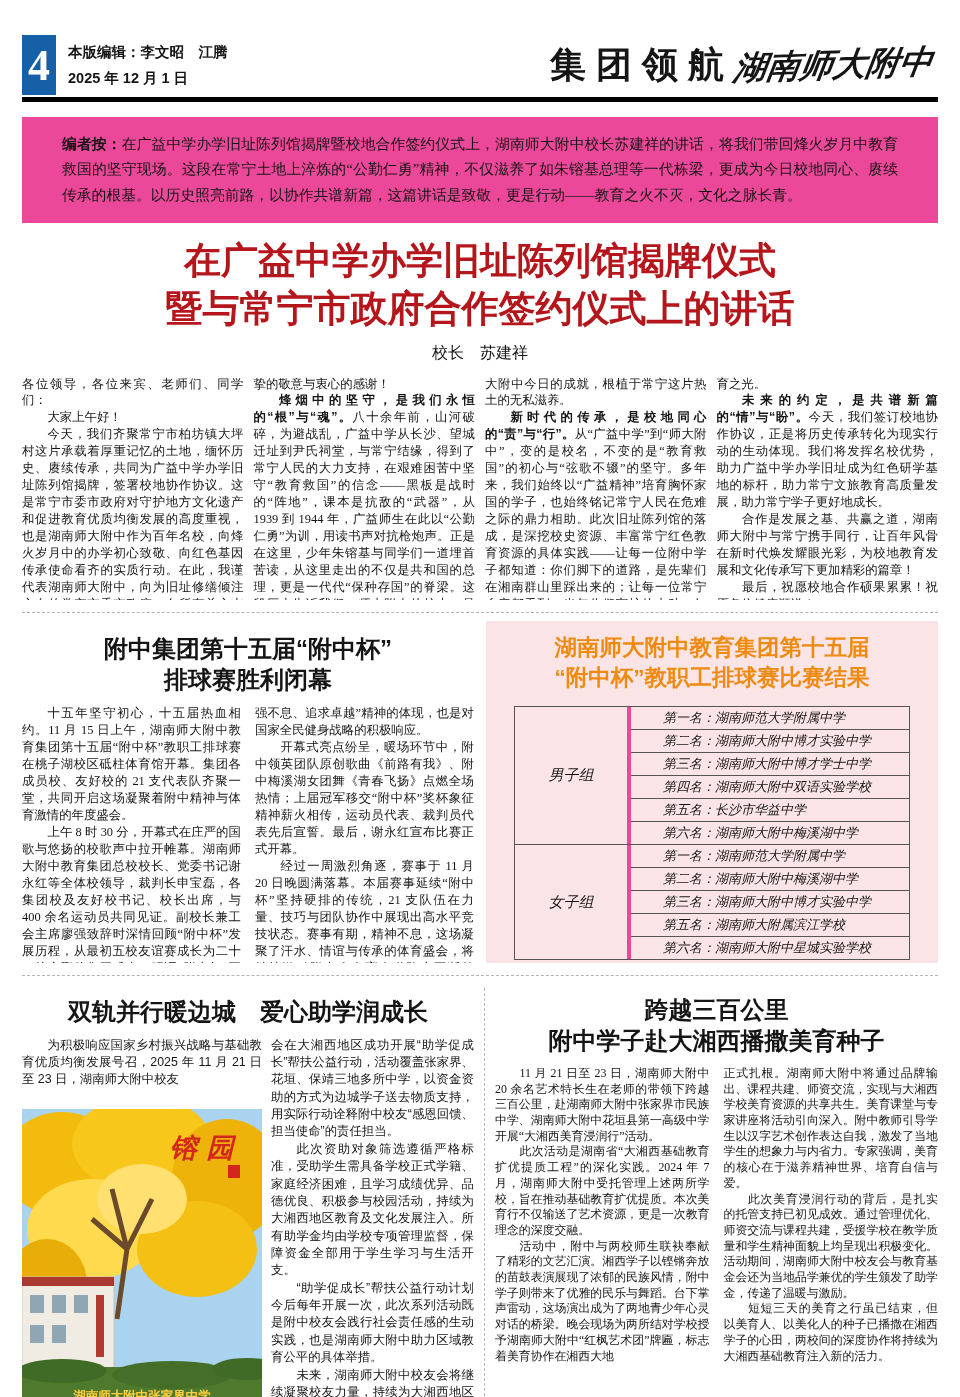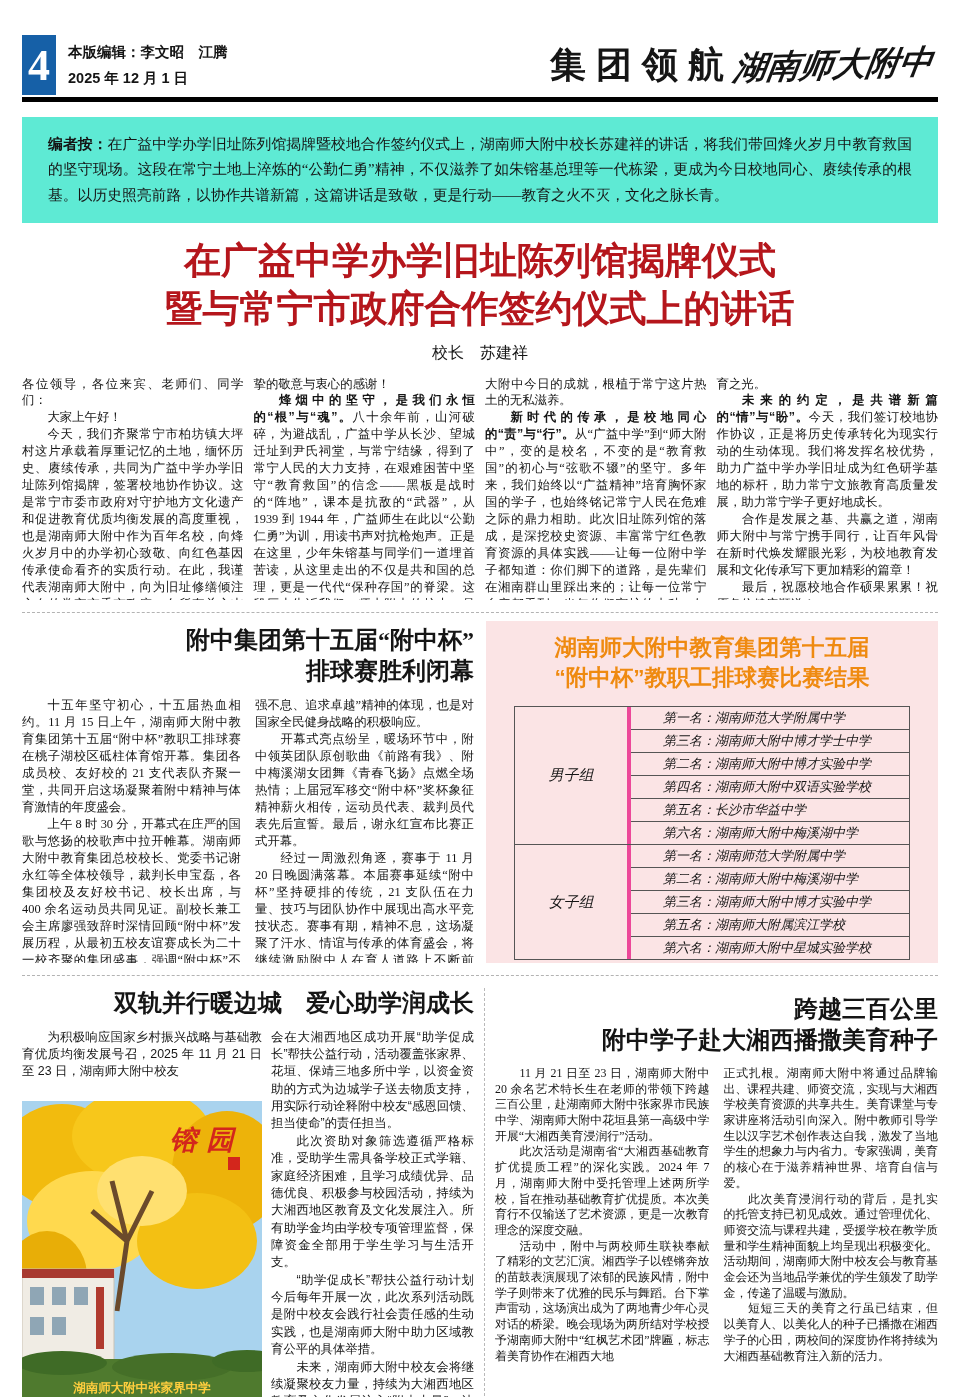--- a/index.html
+++ b/index.html
@@ -19,41 +19,41 @@
   }
   .edit-info { margin-left:12px; font-family:"Liberation Sans", sans-serif;
     font-size:14.5px; font-weight:bold; line-height:1.8; white-space:nowrap; }
   .section-title { flex:1; text-align:right; font-family:"Liberation Sans", sans-serif;
     font-size:36px; font-weight:bold; letter-spacing:10px; padding-left:10px; }
   .masthead-script { font-family:"DejaVu Serif", serif; font-style:italic; font-weight:bold;
     font-size:33px; transform:skewX(-10deg) rotate(-2deg); white-space:nowrap; margin-right:6px; }
   .black-bar { height:5px; background:#000; margin-top:1px; }
 
   
-  .editor-note { background:#5eead4; margin-top:15px; padding:15px 26px;
+  .editor-note { background:#ec4899; margin-top:15px; padding:15px 40px;
     font-size:14.8px; line-height:1.72; text-align:justify; }
   .editor-note .label { font-weight:bold; font-family:"Liberation Sans", sans-serif; }
 
   
   .speech-title { margin-top:14px; text-align:center; color:#b5161c;
     font-weight:bold; font-size:37px; line-height:1.3; font-family:"Liberation Serif", serif; }
   .byline { text-align:center; font-size:16px; margin:9px 0 12px; }
   .cols-4 { display:flex; gap:10px; height:224px; overflow:hidden; }
   .cols-4 .col { flex:1; font-size:12.4px; line-height:1.37; text-align:justify; }
   .para { margin:0; }
   .indent { text-indent:2.05em; }
   .lead { font-family:"Liberation Sans", sans-serif; font-weight:bold; }
 
   .hr-dash { border:none; border-top:1.5px dashed #b3b3b3; margin:12px 0 8px; }
 
   
   .mid { display:flex; gap:12px; height:342px; overflow:hidden; }
   .mid-left { width:452px; flex:0 0 auto; }
-  .art-title { text-align:right; font-family:Liberation Serif, serif;
-    font-weight:bold; font-size:24px; line-height:1.3; margin:4px 0 10px; }
+  .art-title { text-align:center; font-family:Liberation Sans, sans-serif;
+    font-weight:bold; font-size:24px; line-height:1.3; margin:12px 0 10px; }
   .cols-2 { display:flex; gap:14px; overflow:hidden; }
   .cols-2 .col { flex:1; font-size:12.4px; line-height:1.37; text-align:justify; }
 
   .pink-box { flex:1; background:#fbe4e5; padding:12px 8px 8px; }
   .res-title { color:#ef8a10; text-align:center; font-family:"Liberation Sans", sans-serif;
     font-weight:bold; font-size:22.5px; line-height:1.35; }
   .res-table { margin:13px 20px 0; border:1px solid #555; }
   .res-group { display:flex; border-bottom:1px solid #555; }
   .res-group:last-child { border-bottom:none; }
   .res-group-name { width:116px; flex:0 0 auto; border-right:4px solid #ec4899;
@@ -151,22 +151,22 @@
     <div class="pink-box">
       <div class="res-title">
         <div>湖南师大附中教育集团第十五届</div>
         <div>“附中杯”教职工排球赛比赛结果</div>
       </div>
       <div class="res-table">
         <div class="res-group">
           <div class="res-group-name">男子组</div>
           <div class="res-ranks">
               <div class="res-rank">第一名：湖南师范大学附属中学</div>
+              <div class="res-rank">第二名：湖南师大附中博才实验中学</div>
               <div class="res-rank">第三名：湖南师大附中博才学士中学</div>
-              <div class="res-rank">第二名：湖南师大附中博才实验中学</div>
               <div class="res-rank">第四名：湖南师大附中双语实验学校</div>
               <div class="res-rank">第五名：长沙市华益中学</div>
               <div class="res-rank">第六名：湖南师大附中梅溪湖中学</div>
             </div>
         </div>
         <div class="res-group">
           <div class="res-group-name">女子组</div>
           <div class="res-ranks">
               <div class="res-rank">第一名：湖南师范大学附属中学</div>
               <div class="res-rank">第二名：湖南师大附中梅溪湖中学</div>

